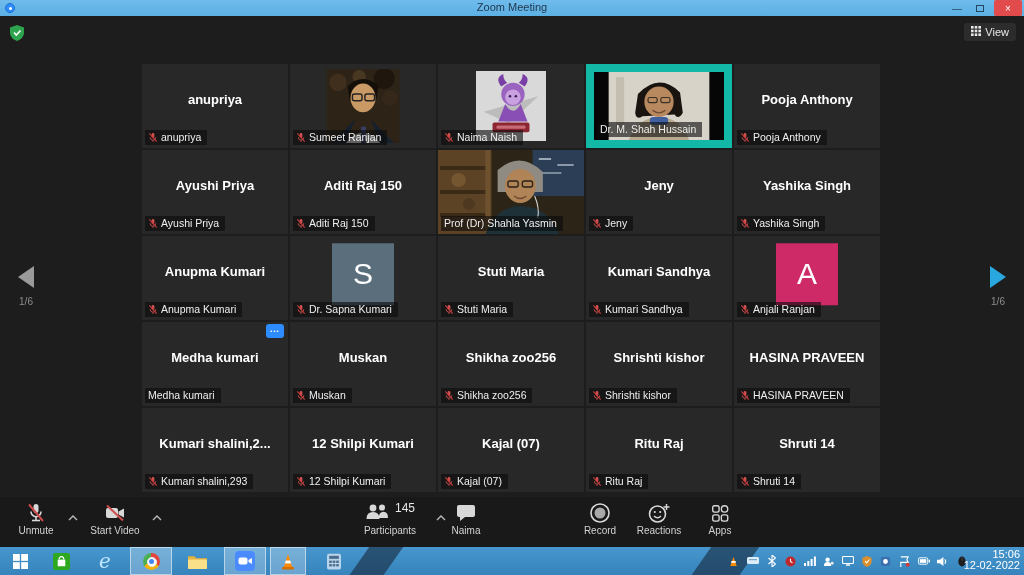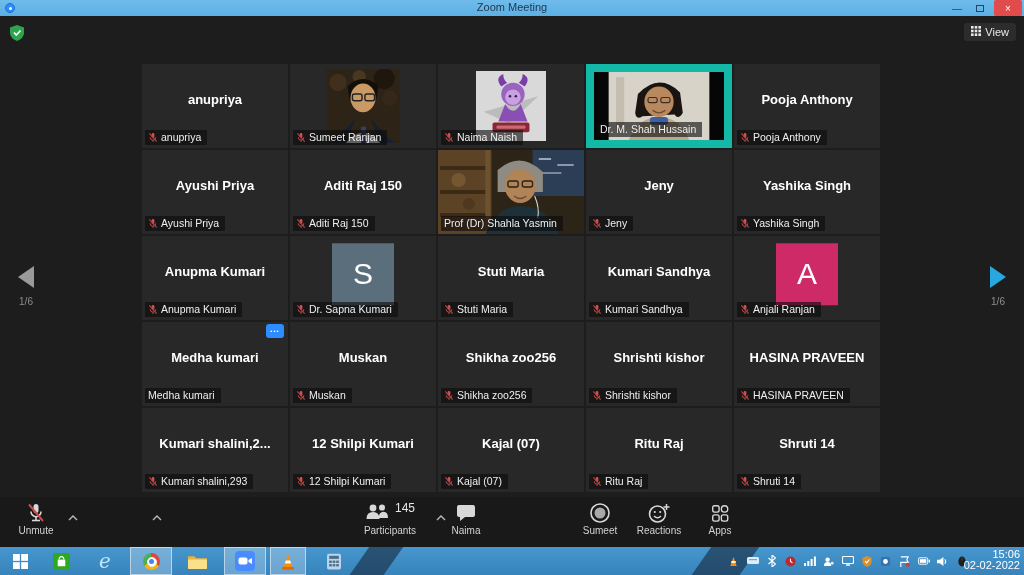--- a/index.html
+++ b/index.html
@@ -547,20 +547,30 @@
             <line x1="7" y1="18.5" x2="15" y2="18.5" stroke="#d8d8d8" stroke-width="1.6"></line>
             <line x1="4" y1="2.5" x2="18" y2="19" stroke="#cf4b4b" stroke-width="2"></line>
           </svg>
       </span>
       <span class="lbl">Unmute</span>
     </div>
     <span class="tb-chev" style="left:68px;"><svg width="10" height="6" viewBox="0 0 10 6">
           <path d="M1 5 L5 1 L9 5" stroke="#bbb" fill="none" stroke-width="1.4"></path>
         </svg></span>
 
+    <div class="tb-item" style="left:80px;width:70px;">
+      <span class="ic">
+        <svg width="22" height="22" viewBox="0 0 22 22">
+            <rect x="2" y="6" width="12" height="10" rx="2" fill="#d8d8d8"></rect>
+            <path d="M14.5 9.5 L20 6.5 v9 L14.5 12.5 z" fill="#d8d8d8"></path>
+            <line x1="3" y1="3.5" x2="19" y2="18.5" stroke="#cf4b4b" stroke-width="2"></line>
+          </svg>
+      </span>
+      <span class="lbl">Start Video</span>
+    </div>
     <span class="tb-chev" style="left:152px;"><svg width="10" height="6" viewBox="0 0 10 6">
           <path d="M1 5 L5 1 L9 5" stroke="#bbb" fill="none" stroke-width="1.4"></path>
         </svg></span>
 
     <div class="tb-item" style="left:348px;width:84px;">
       <span class="ic">
         <span>
           <svg width="24" height="18" viewBox="0 0 24 18">
               <circle cx="8" cy="5" r="3.4" fill="#d8d8d8"></circle>
               <path d="M1.5 16 q0 -7 6.5 -7 q6.5 0 6.5 7 z" fill="#d8d8d8"></path>
@@ -586,21 +596,21 @@
     </div>
 
 
     <div class="tb-item" style="left:577px;width:46px;">
       <span class="ic">
         <svg width="22" height="22" viewBox="0 0 22 22">
             <circle cx="11" cy="11" r="9" fill="none" stroke="#d8d8d8" stroke-width="1.6"></circle>
             <circle cx="11" cy="11" r="5.5" fill="#a8a8a8"></circle>
           </svg>
       </span>
-      <span class="lbl">Sumeet</span>
+      <span class="lbl">Record</span>
     </div>
 
     <div class="tb-item" style="left:630px;width:58px;justify-content:center;">
       <span class="ic">
         <svg width="24" height="22" viewBox="0 0 24 22">
             <circle cx="10.5" cy="12" r="8" fill="none" stroke="#d8d8d8" stroke-width="1.6"></circle>
             <circle cx="7.8" cy="10" r="1.1" fill="#d8d8d8"></circle>
             <circle cx="13.2" cy="10" r="1.1" fill="#d8d8d8"></circle>
             <path d="M7 14 q3.5 3.5 7 0" stroke="#d8d8d8" fill="none" stroke-width="1.5"></path>
             <path d="M19.5 2 v6 M16.5 5 h6" stroke="#d8d8d8" stroke-width="1.5"></path>
@@ -762,16 +772,16 @@
         <span class="ti">
           <svg width="10" height="11" viewBox="0 0 10 12">
             <ellipse cx="5" cy="6" rx="4" ry="5.5" fill="#1e1e1e"></ellipse>
             <line x1="5" y1="1" x2="5" y2="5" stroke="#555" stroke-width="0.8"></line>
           </svg>
         </span>
       </div>
 
     <div class="clock">
       <div>15:06</div>
-      <div>02-02-2022</div>
+      <div>12-02-2022</div>
     </div>
   </div>
 </div>
 
 </body></html>

